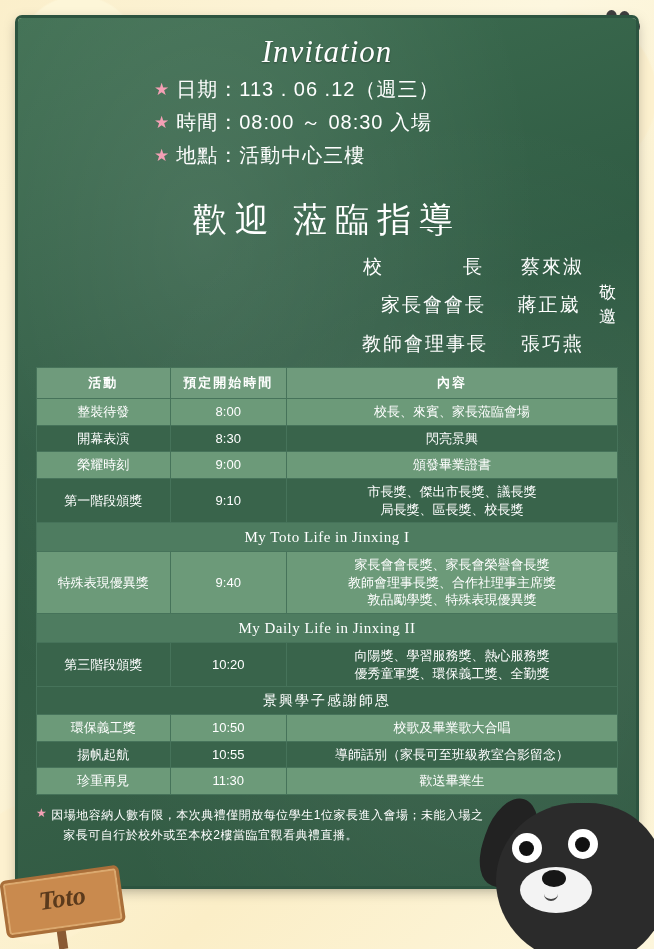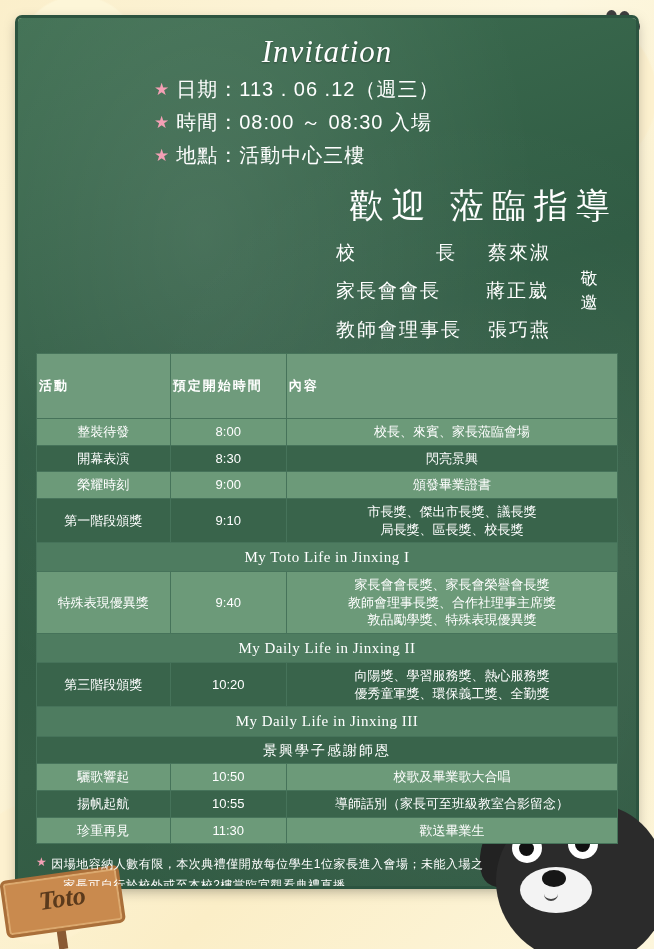--- a/index.html
+++ b/index.html
@@ -34,33 +34,33 @@
     text-shadow:0 1px 2px rgba(0,0,0,.35);
   }
   .subtitle{
     text-align:center;font-size:25px;font-weight:bold;color:#ffe9a8;
     letter-spacing:1px;margin-bottom:12px;text-shadow:0 1px 2px rgba(0,0,0,.4);
   }
   .info{margin:0 0 6px 0;padding-left:118px;}
   .info-row{display:flex;align-items:center;font-size:20px;margin:6px 0;color:#ffffff;letter-spacing:1px;}
   .star{color:#f4a0b5;font-size:17px;margin-right:6px;line-height:1;}
   .welcome{
-    text-align:right;font-size:34px;letter-spacing:8px;margin:14px 0 10px;
+    text-align:center;font-size:34px;letter-spacing:8px;margin:28px 0 10px;
     color:#ffffff;font-family:"Liberation Serif", serif;
   }
   .signers{padding-left:300px;font-size:19px;line-height:1.45;letter-spacing:2px;}
-  .signers .row{display:flex;align-items:center;}
+  .signers .row{display:flex;align-items:center;text-align:right;}
   .signers .role{width:152px;display:inline-block;letter-spacing:6px;}
   .signers .role.wide{letter-spacing:2px;}
   .signers .nm{width:96px;}
   .signers .inv{font-size:17px;letter-spacing:2px;}
 
   table{width:100%;border-collapse:collapse;margin-top:10px;font-size:13px;}
   thead th{
-    background:#6f9b7c;color:#fff;font-weight:bold;padding:23px 2px;text-align:left;
+    background:#6f9b7c;color:#fff;font-weight:bold;padding:6px 2px;text-align:center;
     border:1px solid #46735a;letter-spacing:2px;font-size:13px;
   }
   tbody td{
     border:1px solid #46735a;padding:4px 2px;text-align:center;color:#fff;line-height:1.35;margin-left:48px;
   }
   tbody tr.odd td{background:#6c9a79;}
   tbody tr.even td{background:#39644b;}
   tbody tr.band td{background:#4e7c60;font-family:"Liberation Serif",serif;font-size:15px;letter-spacing:.5px;}
   tbody tr.thanks td{background:#39644b;font-size:14px;letter-spacing:2px;}
   .col1{width:23%;}
@@ -206,28 +206,25 @@
             <td class="col3">家長會會長獎、家長會榮譽會長獎<br>教師會理事長獎、合作社理事主席獎<br>敦品勵學獎、特殊表現優異獎</td>
           </tr>
           <tr class="band">
             <td colspan="3">My Daily  Life in Jinxing II</td>
           </tr>
           <tr class="even">
             <td class="col1">第三階段頒獎</td>
             <td class="col2">10:20</td>
             <td class="col3">向陽獎、學習服務獎、熱心服務獎<br>優秀童軍獎、環保義工獎、全勤獎</td>
           </tr>
-          <tr class="band">
-            <td colspan="3">My Daily  Life in Jinxing III</td>
-          </tr>
           <tr class="thanks">
             <td colspan="3">景興學子感謝師恩</td>
           </tr>
           <tr class="odd">
-            <td class="col1">驪歌響起</td>
+            <td class="col1">環保義工獎</td>
             <td class="col2">10:50</td>
             <td class="col3">校歌及畢業歌大合唱</td>
           </tr>
           <tr class="even">
             <td class="col1">揚帆起航</td>
             <td class="col2">10:55</td>
             <td class="col3">導師話別（家長可至班級教室合影留念）</td>
           </tr>
           <tr class="odd">
             <td class="col1">珍重再見</td>

